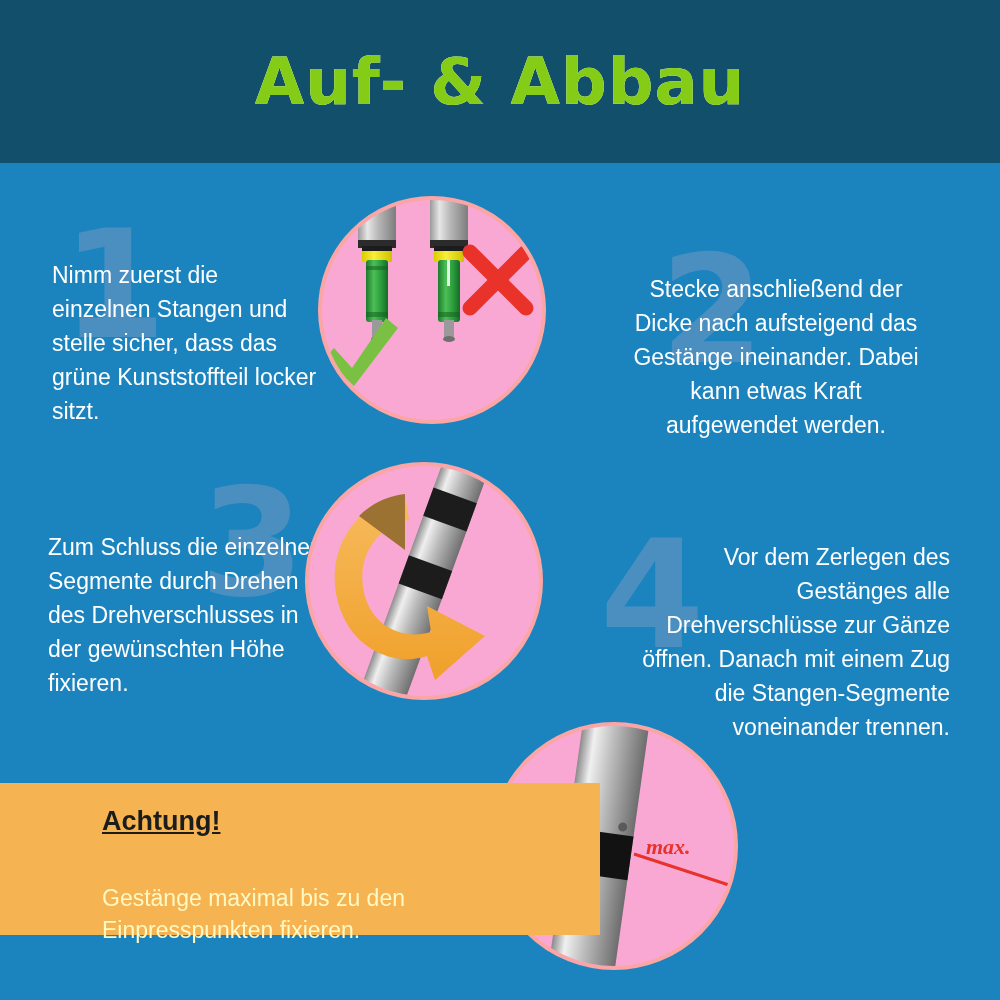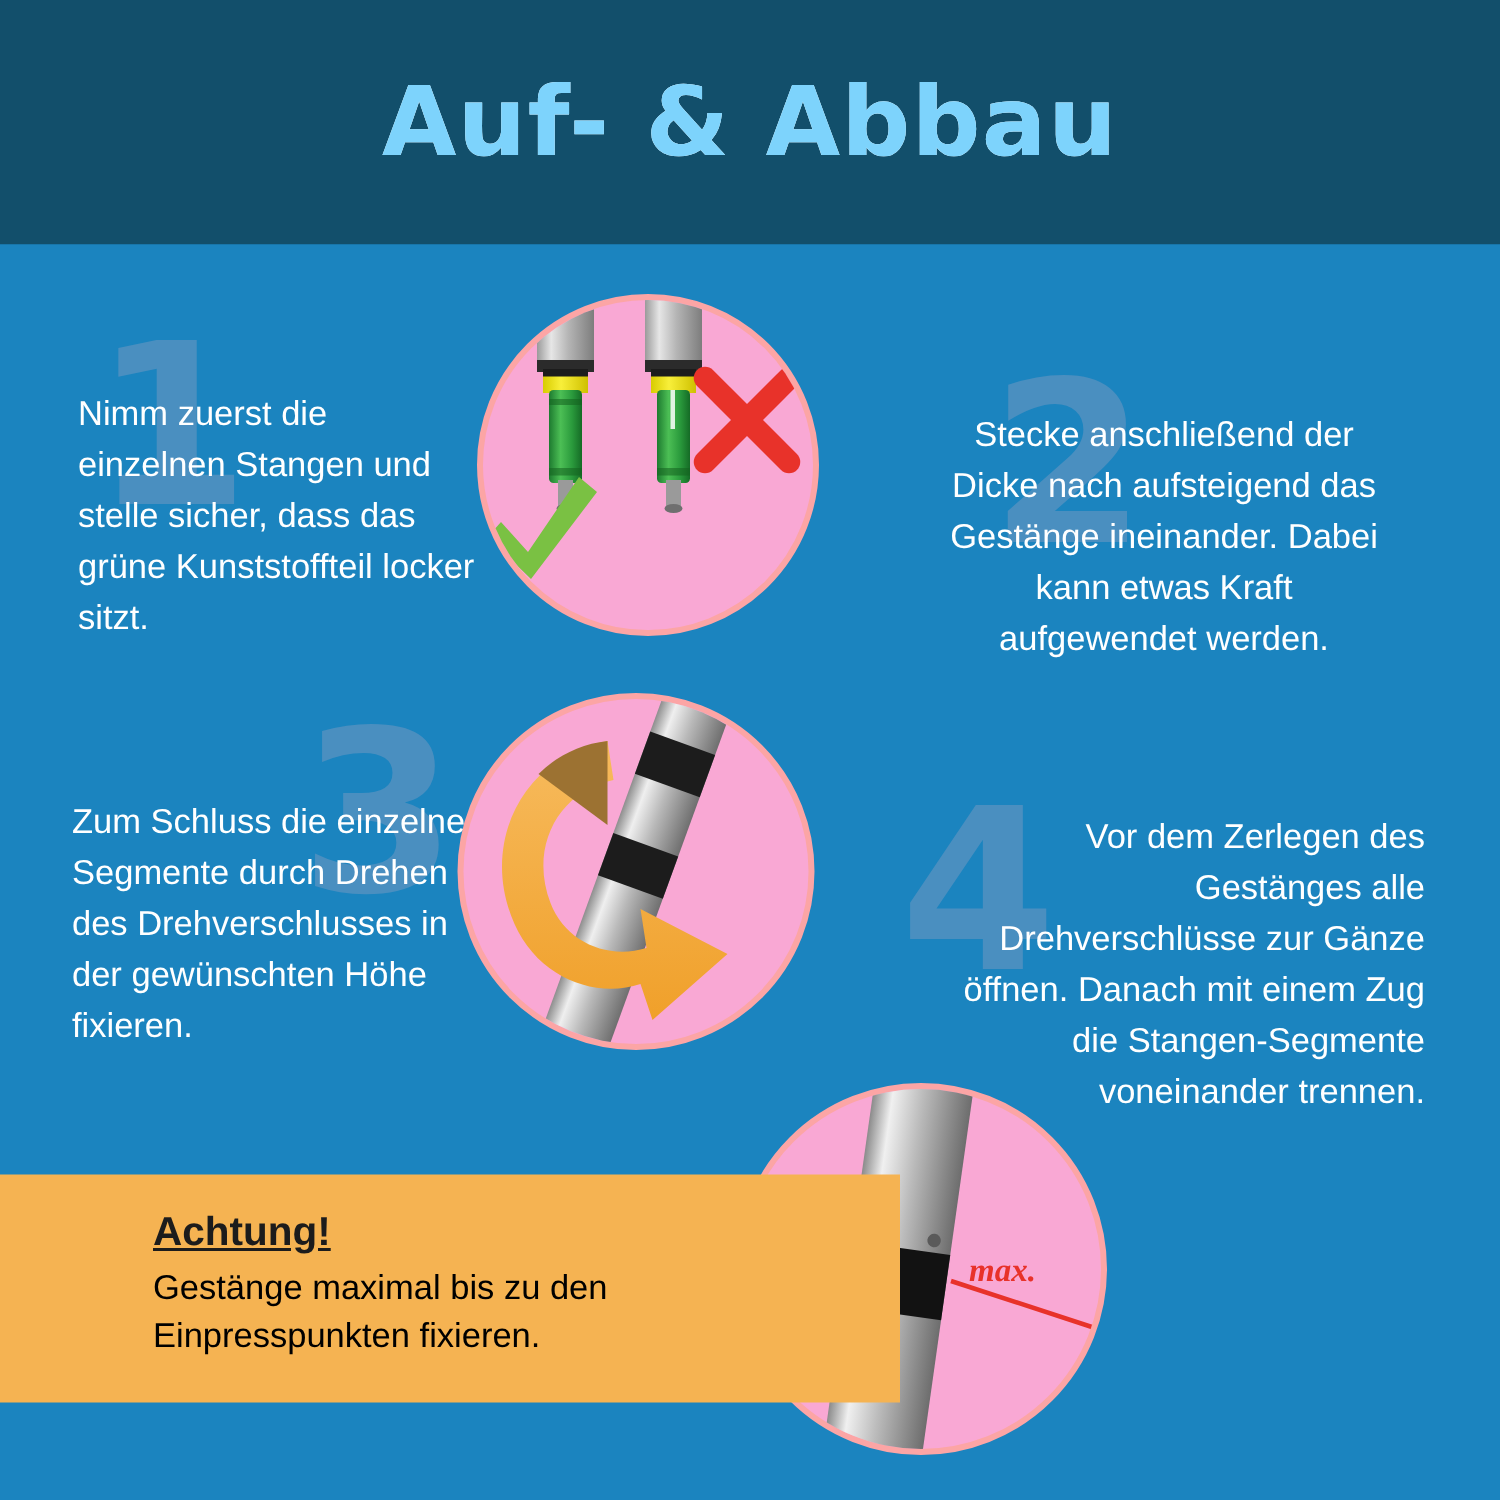--- a/index.html
+++ b/index.html
@@ -22,21 +22,21 @@
     width: 1000px;
     height: 163px;
     background: #124f6b;
   }
   #header-title {
     position: absolute;
     left: 0;
     top: 47px;
     width: 1000px;
     text-align: center;
-    color: #7dd3fc;
+    color: #84cc16;
     font-family: "DejaVu Sans", sans-serif;
     font-weight: bold;
     font-size: 64px;
     letter-spacing: 1px;
     line-height: 70px;
     text-shadow: 0 0 0 #fff;
   }
   
   #body-bg {
     position: absolute;
@@ -101,23 +101,23 @@
     left: 102px;
     top: 806px;
     color: #1c1c1c;
     font-size: 27px;
     font-weight: bold;
     text-decoration: underline;
   }
   #warning-text {
     position: absolute;
     left: 102px;
-    top: 842px;
+    top: 882px;
     width: 420px;
-    color: #000000;
+    color: #fef9c3;
     font-size: 23px;
     line-height: 32px;
   }
 
   svg { display: block; }
 </style>
 </head>
 <body>
 
 <div id="page">

